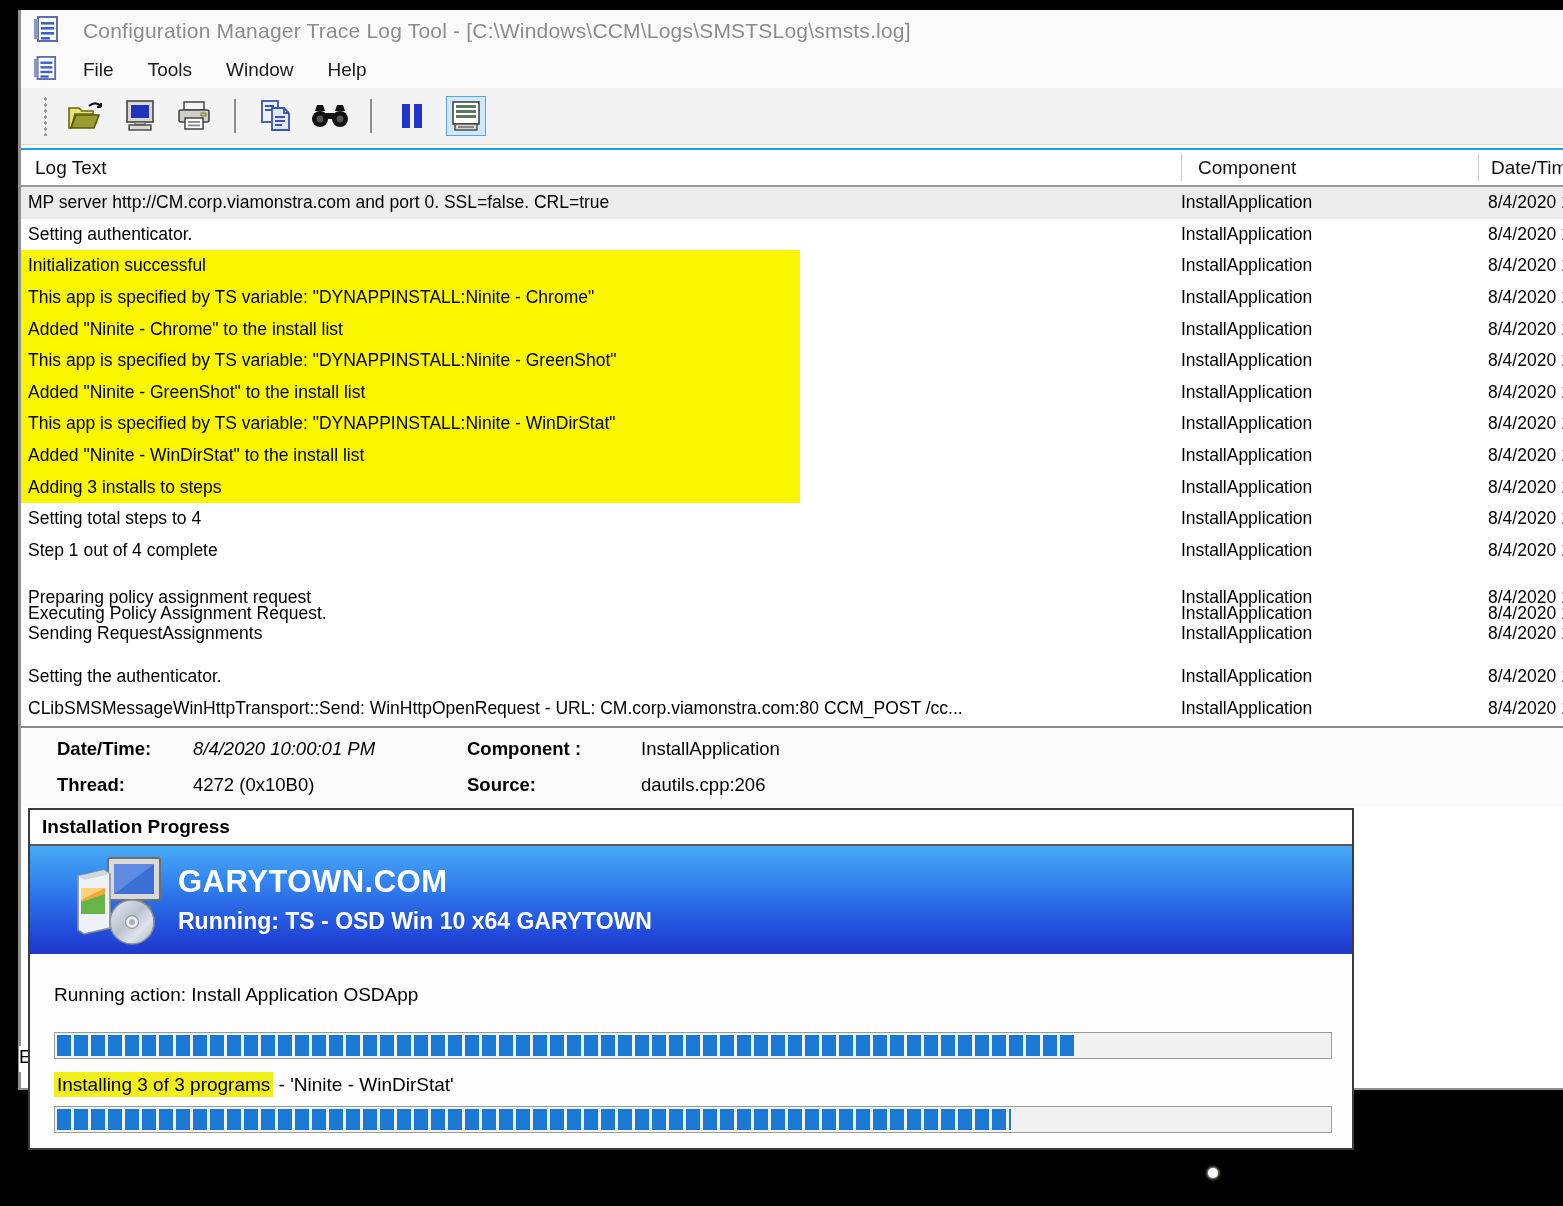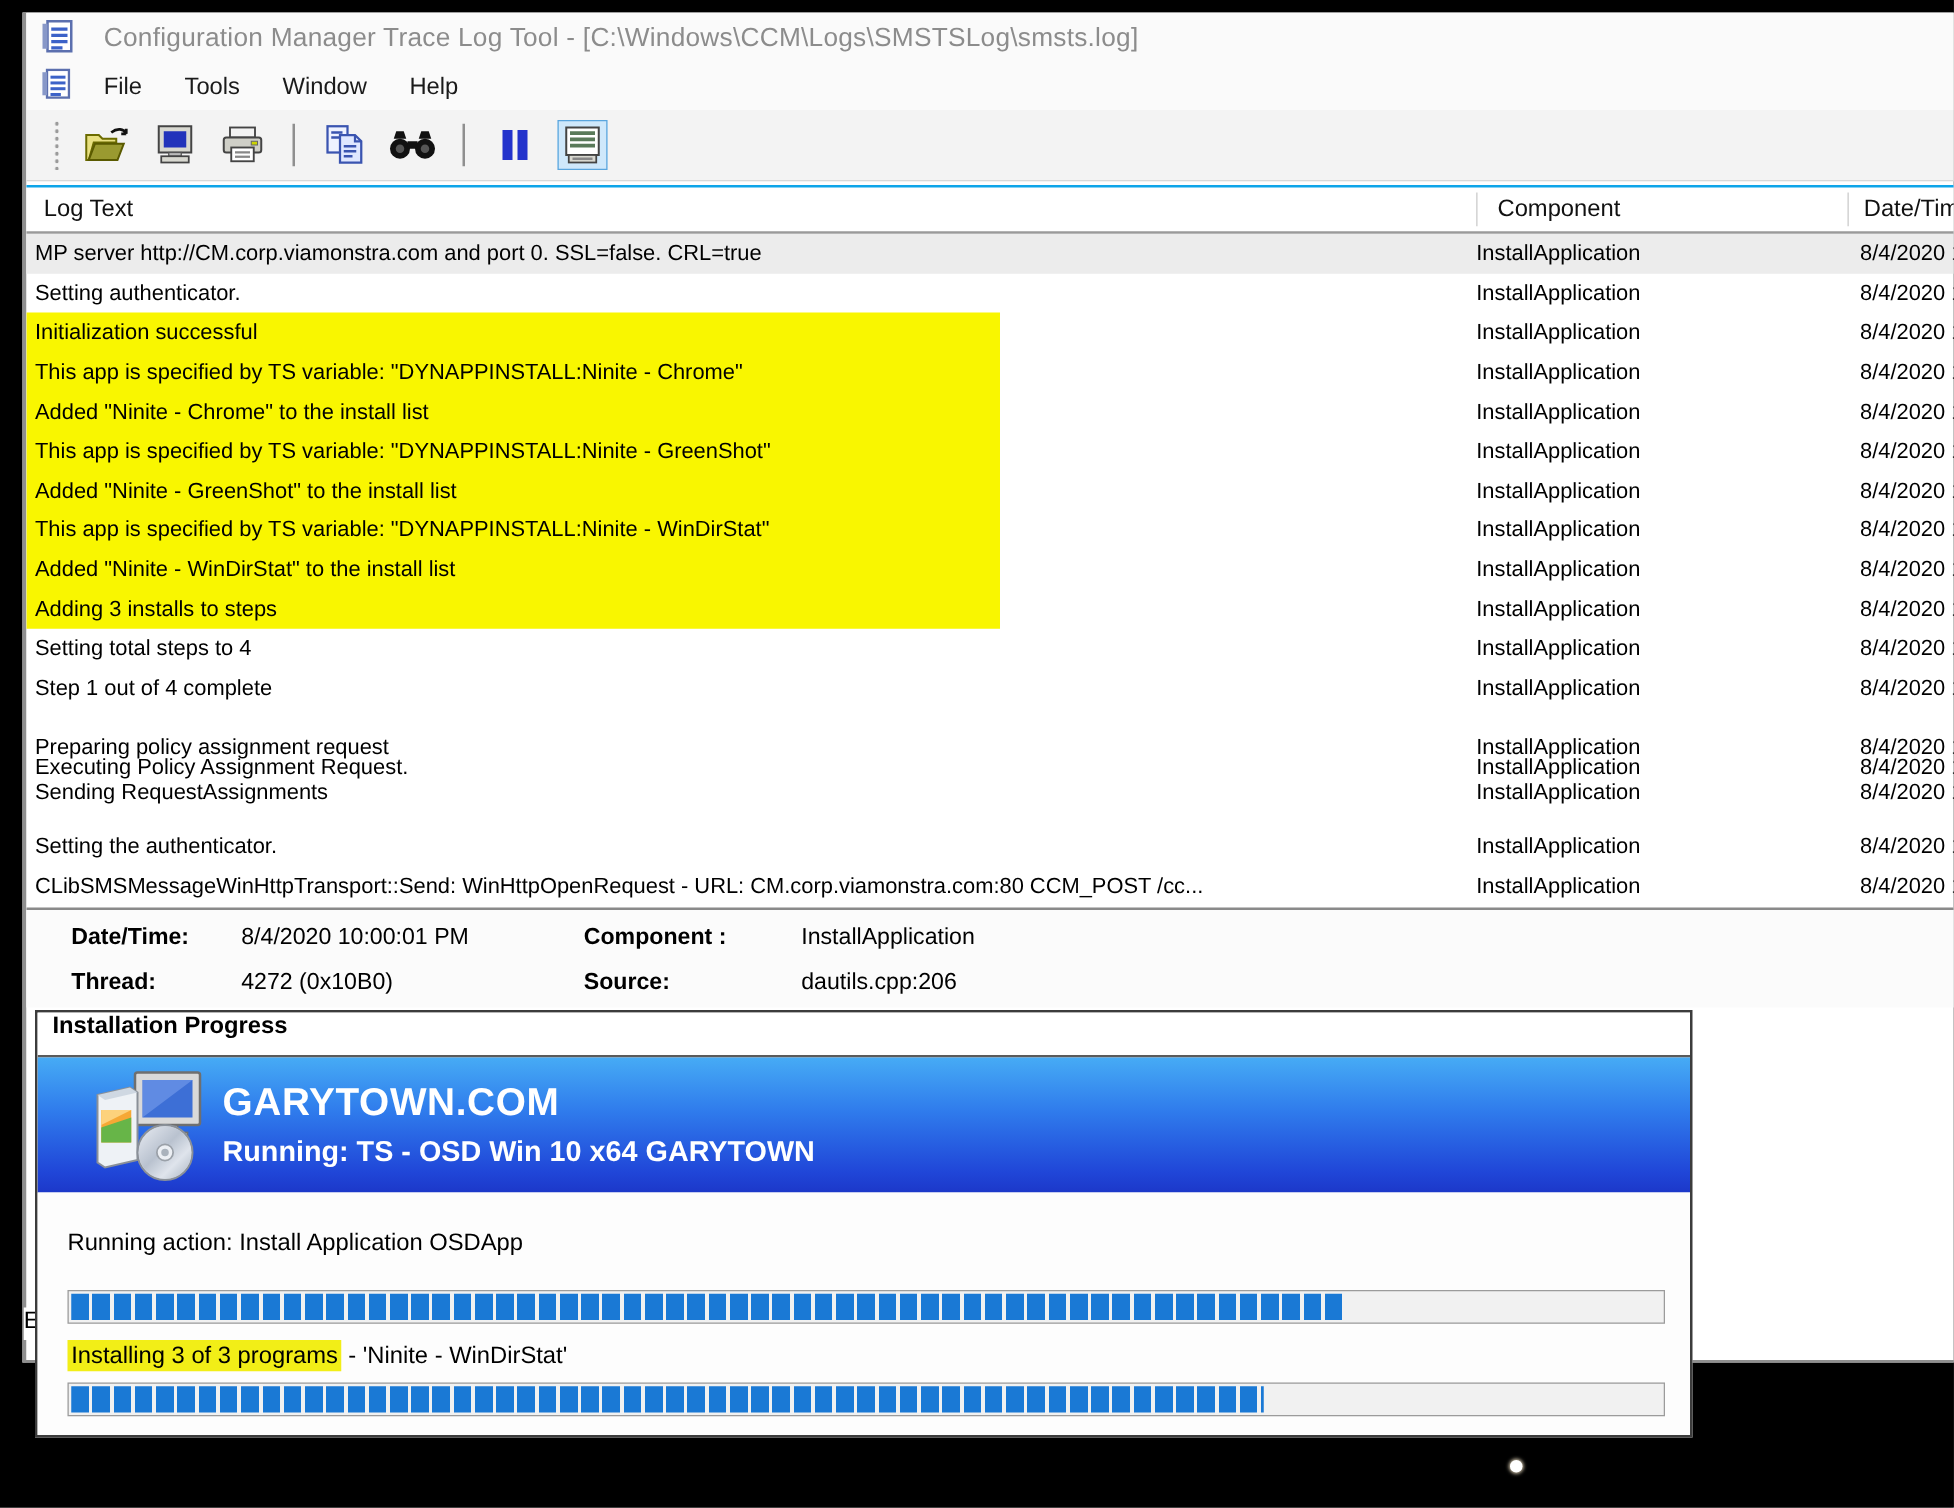--- a/index.html
+++ b/index.html
@@ -28,21 +28,21 @@
   .row.selected{background:#ececec;}
   .cell{position:absolute;top:0;bottom:0;display:flex;align-items:center;white-space:nowrap;overflow:hidden;font-size:17.5px;color:#000;}
   .cell-log{left:7px;width:1140px;}
   .cell-comp{left:1160px;width:290px;}
   .cell-date{left:1467px;width:200px;overflow:visible;}
   
   #detail{position:absolute;left:0;top:716px;right:0;height:78px;background:#fbfbfb;border-top:2px solid #8a8a8a;font-size:18.5px;color:#000;}
   #detail .lab{font-weight:bold;}
   
   #dialog{position:absolute;left:28px;top:808px;width:1326px;height:342px;background:#fdfdfd;border:2px solid #3c3c3c;box-sizing:border-box;overflow:hidden;}
-  #dlg-title{position:absolute;left:0;top:0;right:0;height:36px;background:#fff;border-bottom:2px solid #5a5a5a;display:flex;align-items:flex-start;padding-left:12px;font-size:19px;font-weight:bold;color:#000;box-sizing:border-box;}
+  #dlg-title{position:absolute;left:0;top:0;right:0;height:36px;background:#fff;border-bottom:2px solid #5a5a5a;display:flex;align-items:center;padding-left:12px;font-size:19px;font-weight:bold;color:#000;box-sizing:border-box;}
   #banner{position:absolute;left:0;top:36px;right:0;height:108px;background:linear-gradient(180deg,#46abf5 0%,#2f7bec 40%,#2046d8 85%,#1c38c9 100%);}
   #brand{position:absolute;left:148px;top:18px;color:#fff;font-size:31px;font-weight:bold;letter-spacing:.5px;}
   #running{position:absolute;left:148px;top:62px;color:#fff;font-size:23px;font-weight:bold;}
   #dlg-body{position:absolute;left:0;top:144px;right:0;bottom:0;background:#fdfdfd;}
   #action-text{position:absolute;left:24px;top:30px;font-size:19px;color:#000;}
   .pbar{position:absolute;left:24px;width:1278px;height:27px;border:1px solid #9b9b9b;background:#f1f1f1;box-sizing:border-box;padding:2px;}
   .pfill{height:100%;background:repeating-linear-gradient(90deg,#1a79d5 0px,#1a79d5 14px,#f1f1f1 14px,#f1f1f1 17px);}
   #status-line{position:absolute;left:24px;top:120px;font-size:19px;color:#000;white-space:nowrap;}
   #status-line .hl{background:#f2ee17;padding:2px 3px;}
   #bar1{top:78px;} #bar2{top:152px;}
@@ -267,21 +267,21 @@
       </div>
       <div class="row" style="top: 505.6px;">
         <div class="cell cell-log">CLibSMSMessageWinHttpTransport::Send: WinHttpOpenRequest - URL: CM.corp.viamonstra.com:80  CCM_POST /cc...</div>
         <div class="cell cell-comp">InstallApplication</div>
         <div class="cell cell-date">8/4/2020 1</div>
       </div>
     </div>
 
   <div id="detail">
     <span class="abs lab" style="left:36px;top:10px;">Date/Time:</span>
-    <span class="abs" style="left:172px;top:10px;">8/4/2020 10:00:01 PM</span>
+    <span class="abs" style="left:172px;top:10px;font-style:italic;">8/4/2020 10:00:01 PM</span>
     <span class="abs lab" style="left:446px;top:10px;">Component :</span>
     <span class="abs" style="left:620px;top:10px;">InstallApplication</span>
     <span class="abs lab" style="left:36px;top:46px;">Thread:</span>
     <span class="abs" style="left:172px;top:46px;">4272 (0x10B0)</span>
     <span class="abs lab" style="left:446px;top:46px;">Source:</span>
     <span class="abs" style="left:620px;top:46px;">dautils.cpp:206</span>
   </div>
 </div>
 
 <div id="fragment">E</div>

